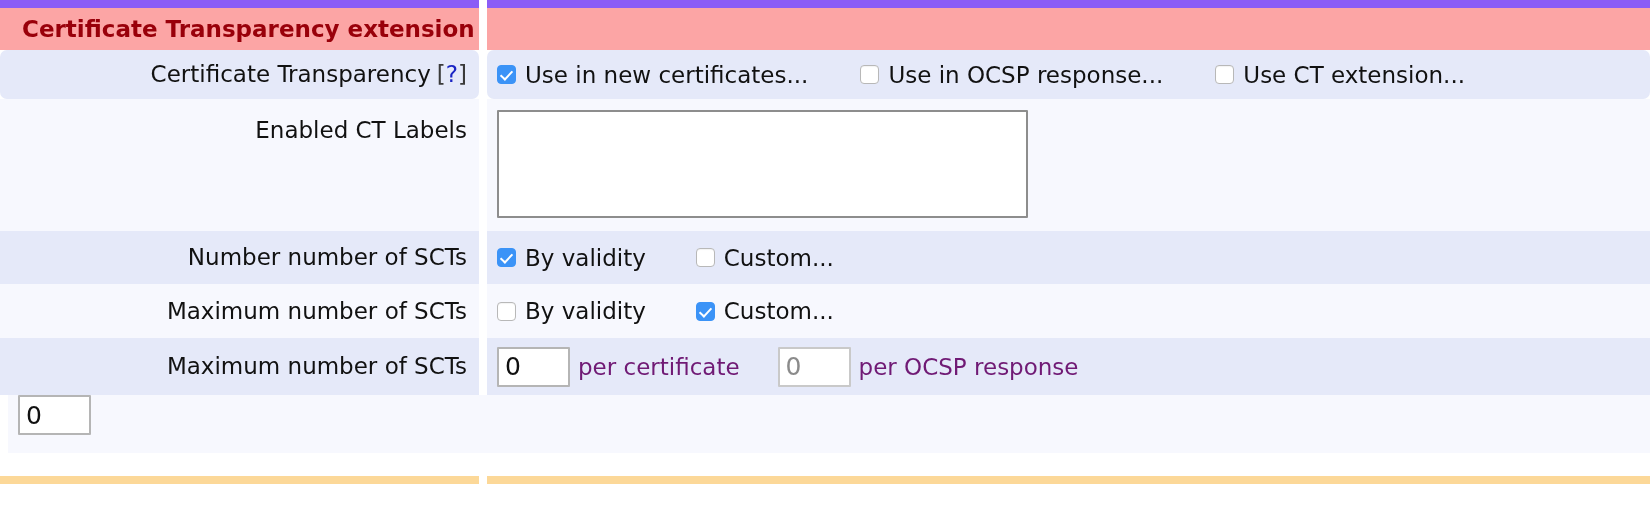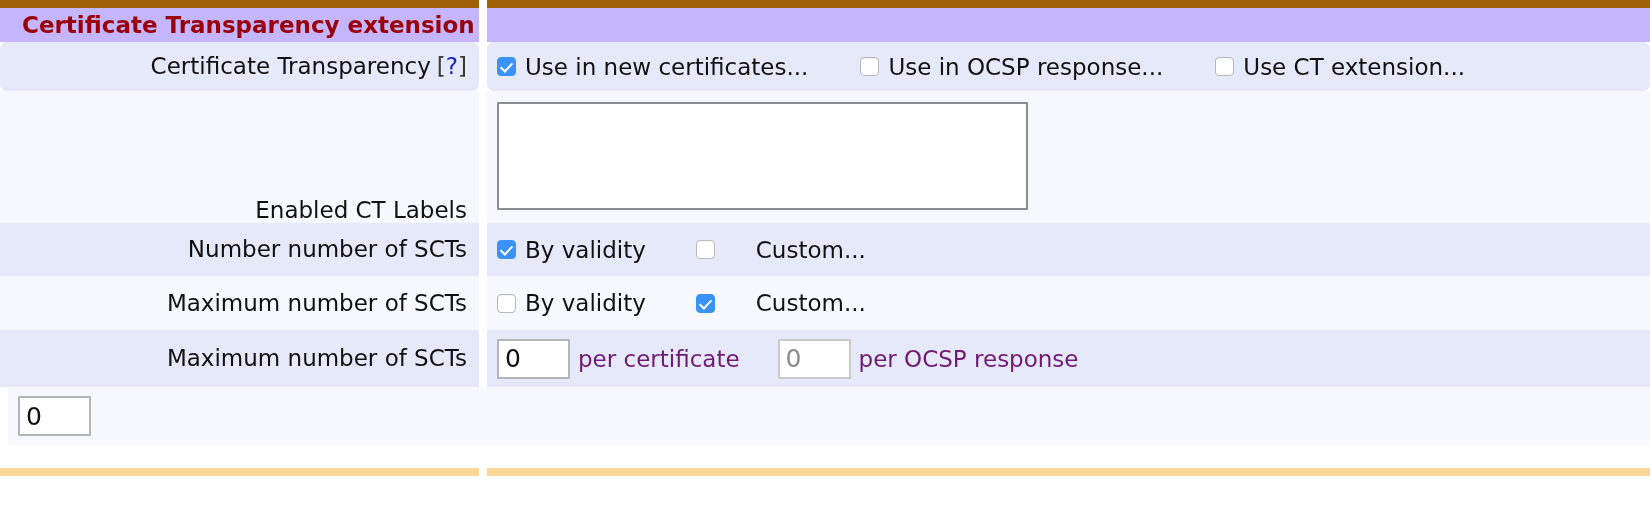--- a/index.html
+++ b/index.html
@@ -43,30 +43,29 @@
   }
   .gutter {
     width: 8px;
     min-width: 8px;
     background: #ffffff;
   }
   .cell-value {
     flex: 1 1 auto;
     box-sizing: border-box;
     display: flex;
-    align-items: center;
     padding-left: 10px;
   }
 
   
   .section-header .cell-label,
   .section-header .cell-value {
-    background: #c4b5fd;
-    border-top: 8px solid #a16207;
-    height: 42px;
+    background: #fca5a5;
+    border-top: 8px solid #8b5cf6;
+    height: 50px;
   }
   .section-header .cell-label {
     justify-content: flex-start;
     padding-left: 22px;
     padding-right: 0;
     font-size: 23px;
     font-weight: bold;
     color: #99000a;
   }
 
@@ -74,21 +73,21 @@
   .rA .cell-label, .rA .cell-value { background: #e5e9f9; }
   .rB .cell-label, .rB .cell-value { background: #f7f8fe; }
 
   .h-ct       .cell-label, .h-ct       .cell-value { height: 49px; border-radius: 7px; }
   .h-labels   .cell-label, .h-labels   .cell-value { height: 132px; }
   .h-min      .cell-label, .h-min      .cell-value { height: 53px; }
   .h-max      .cell-label, .h-max      .cell-value { height: 54px; }
   .h-maxnum   .cell-label, .h-maxnum   .cell-value { height: 57px; }
   .h-retries  .cell-label, .h-retries  .cell-value { height: 58px; }
 
-  .h-labels .cell-label { align-items: flex-end; padding-top: 18px; }
+  .h-labels .cell-label { align-items: flex-start; padding-top: 18px; }
   .h-labels .cell-value { align-items: flex-start; padding-top: 11px; }
 
   
   .help-link {
     color: #1a24c4;
     text-decoration: none;
     margin-left: 6px;
     font-size: 23px;
   }
   .help-q { color: #1a24c4; }
@@ -129,21 +128,21 @@
     top: 2px;
     width: 5px;
     height: 10px;
     border: solid #ffffff;
     border-width: 0 2.4px 2.4px 0;
     transform: rotate(43deg);
   }
 
   
   .ct-row .cb-item + .cb-item { margin-left: 52px; }
-  .scts-row .cb-item + .cb-item { margin-left: 50px; gap: 32px; }
+  .scts-row .cb-item + .cb-item { margin-left: 50px; }
 
   
   .ta {
     width: 531px;
     height: 108px;
     box-sizing: border-box;
     background: #ffffff;
     border: 2px solid #8d8d8d;
     border-radius: 1px;
     resize: none;

